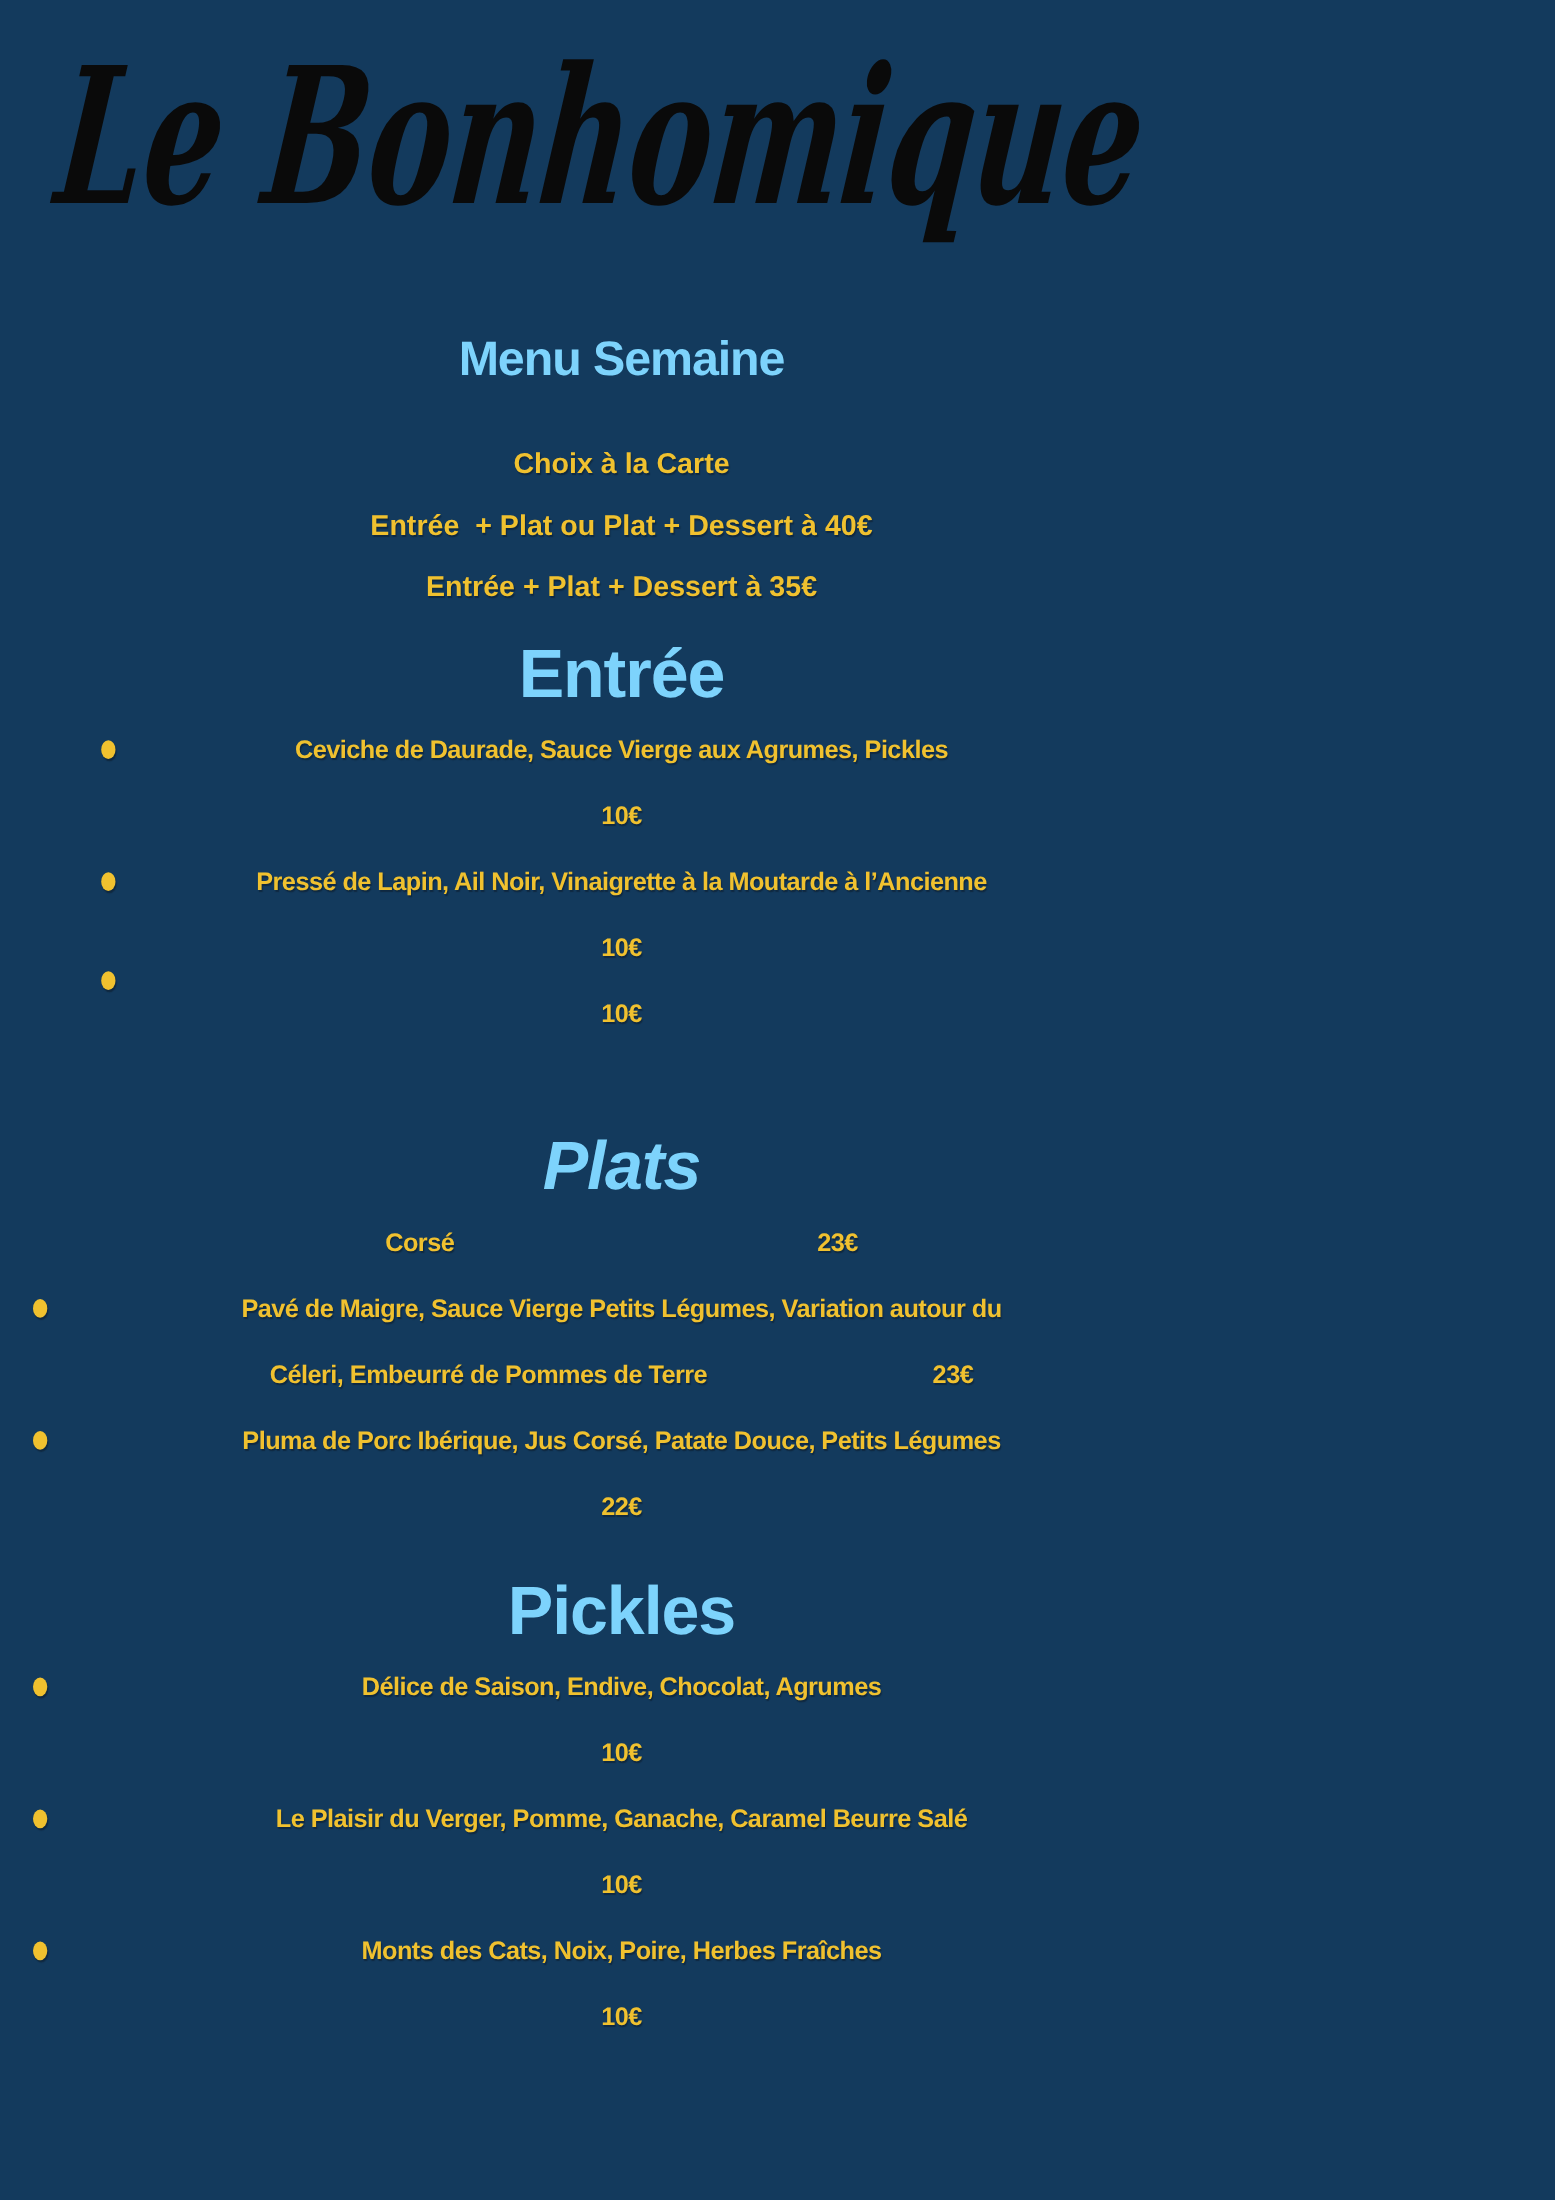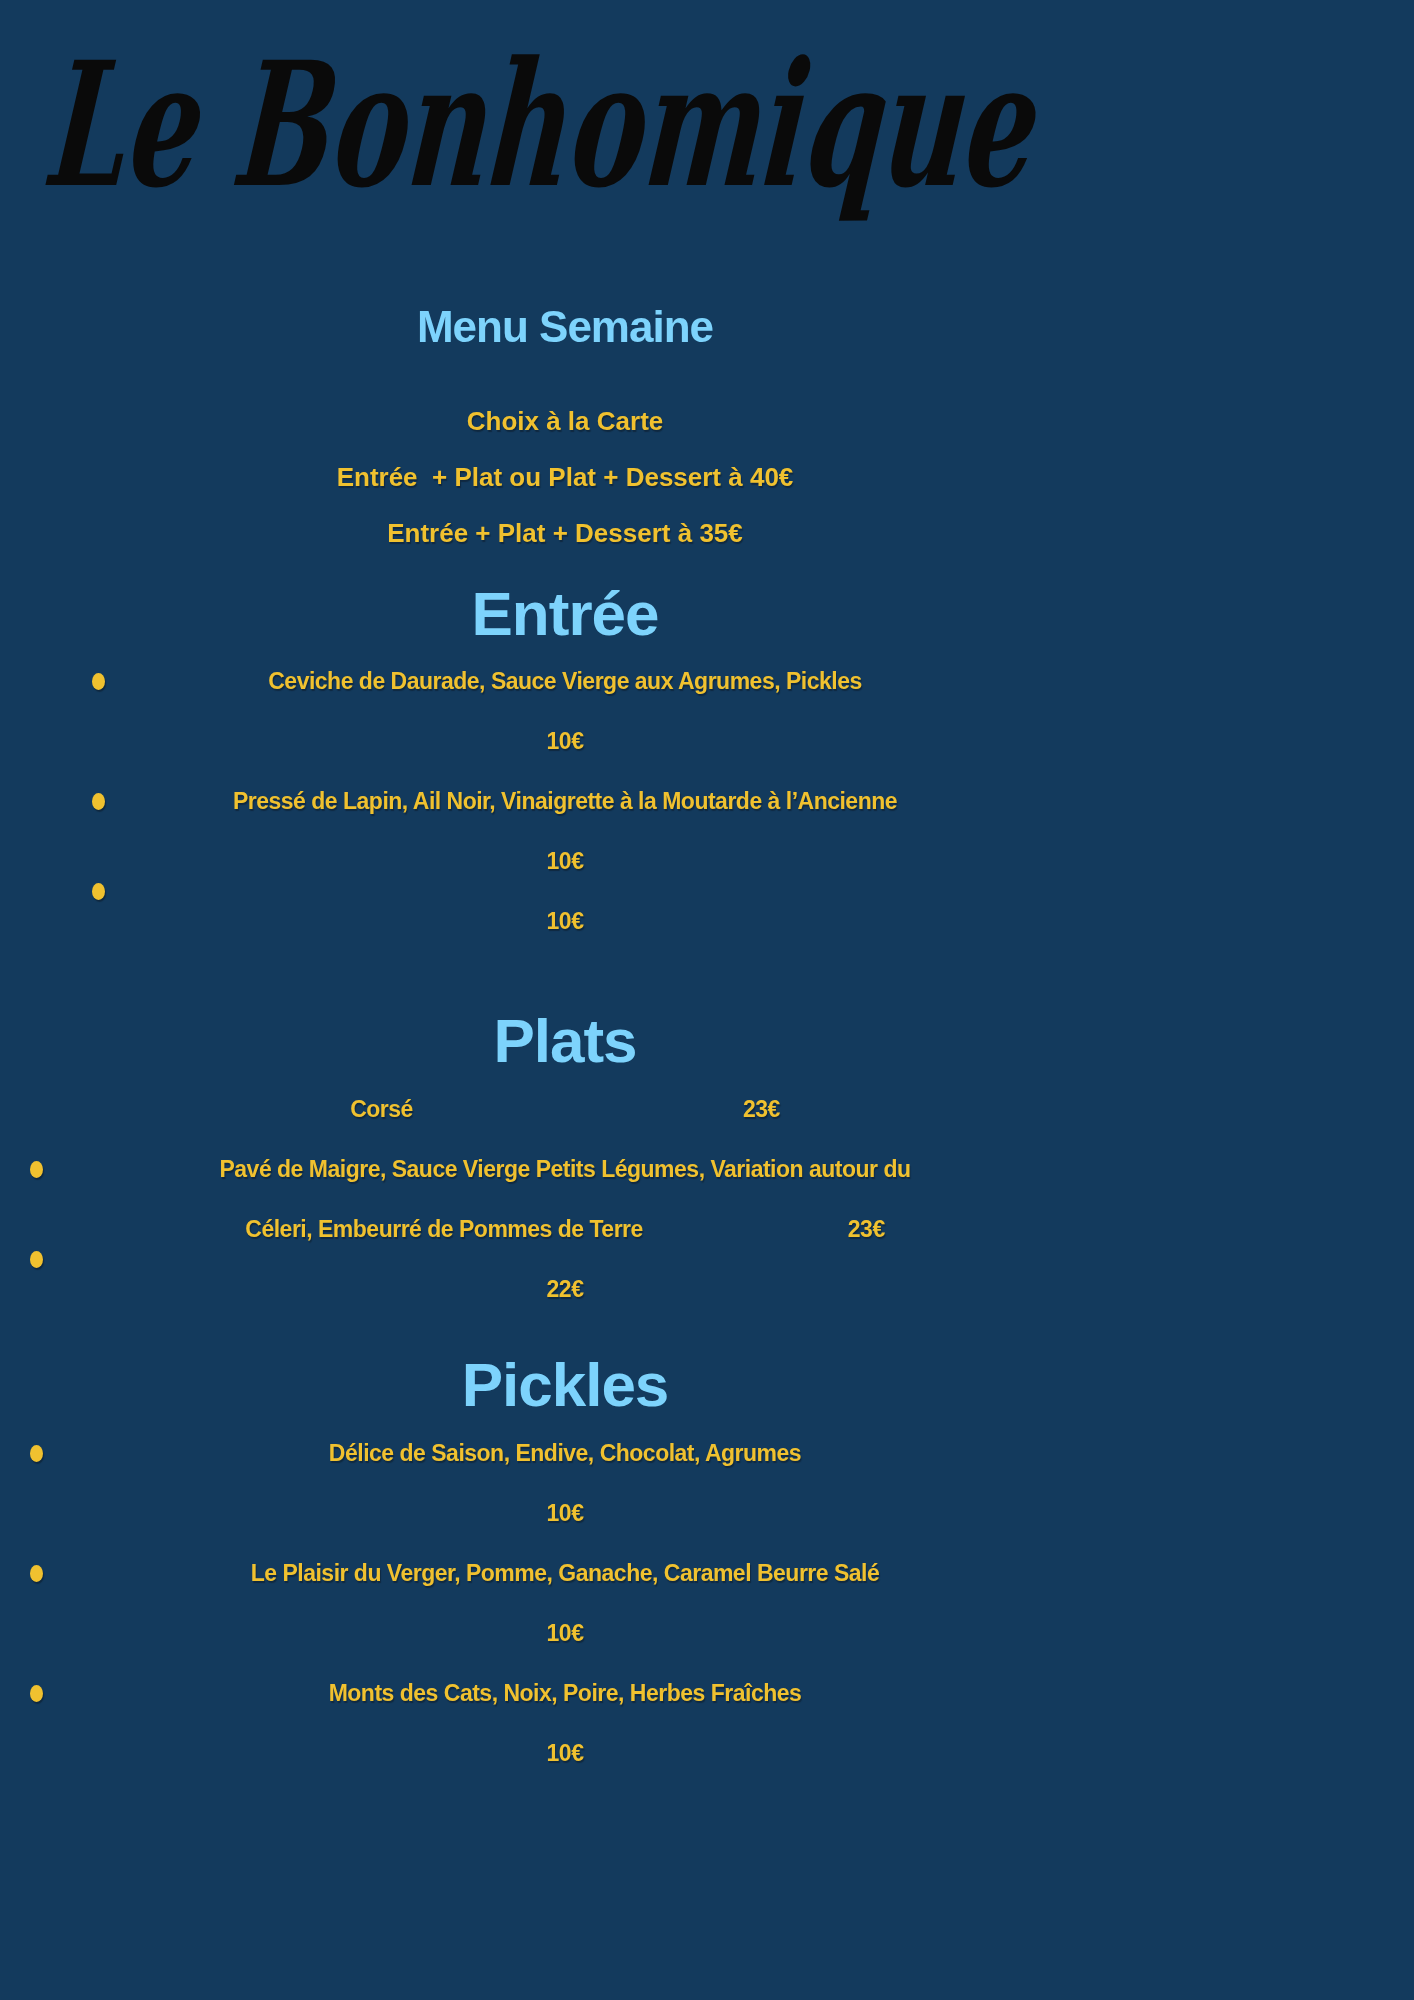--- a/index.html
+++ b/index.html
@@ -38,21 +38,21 @@
   }
   
   .section-heading{
     font-size:62px;
     line-height:74px;
     font-weight:bold;
     color:#7dd3fc;
     letter-spacing:-1px;
   }
   .heading-entree{margin-top:16px;}
-  .heading-plats{margin-top:52px;line-height:76px;}
+  .heading-plats{margin-top:72px;line-height:76px;font-style:italic;}
   .heading-dessert{margin-top:28px;line-height:76px;}
   
   .item-line{
     position:relative;
     font-size:23px;
     line-height:60px;
     font-weight:bold;
     color:#f0c12f;
     letter-spacing:-0.5px;
     white-space:nowrap;
@@ -108,21 +108,21 @@
         </div>
         <div class="section-heading heading-plats">Plats</div>
         <div>
           <div class="item-line"><span>Corsé</span><span class="gap-lg"></span><span>23€</span></div>
         </div>
         <div>
           <div class="item-line"><span class="bullet bullet-indent-shallow"></span><span>Pavé de Maigre, Sauce Vierge Petits Légumes, Variation autour du</span></div>
           <div class="item-line"><span>Céleri, Embeurré de Pommes de Terre</span><span class="gap-sm"></span><span>23€</span></div>
         </div>
         <div>
-          <div class="item-line"><span class="bullet bullet-indent-shallow"></span></div>
+          <div class="item-line"><span class="bullet bullet-indent-shallow"></span><span>Pluma de Porc Ibérique, Jus Corsé, Patate Douce, Petits Légumes</span></div>
           <div class="item-line"><span>22€</span></div>
         </div>
         <div class="section-heading heading-dessert">Pickles</div>
         <div>
           <div class="item-line"><span class="bullet bullet-indent-shallow"></span><span>Délice de Saison, Endive, Chocolat, Agrumes</span></div>
           <div class="item-line"><span>10€</span></div>
         </div>
         <div>
           <div class="item-line"><span class="bullet bullet-indent-shallow"></span><span>Le Plaisir du Verger, Pomme, Ganache, Caramel Beurre Salé</span></div>
           <div class="item-line"><span>10€</span></div>

